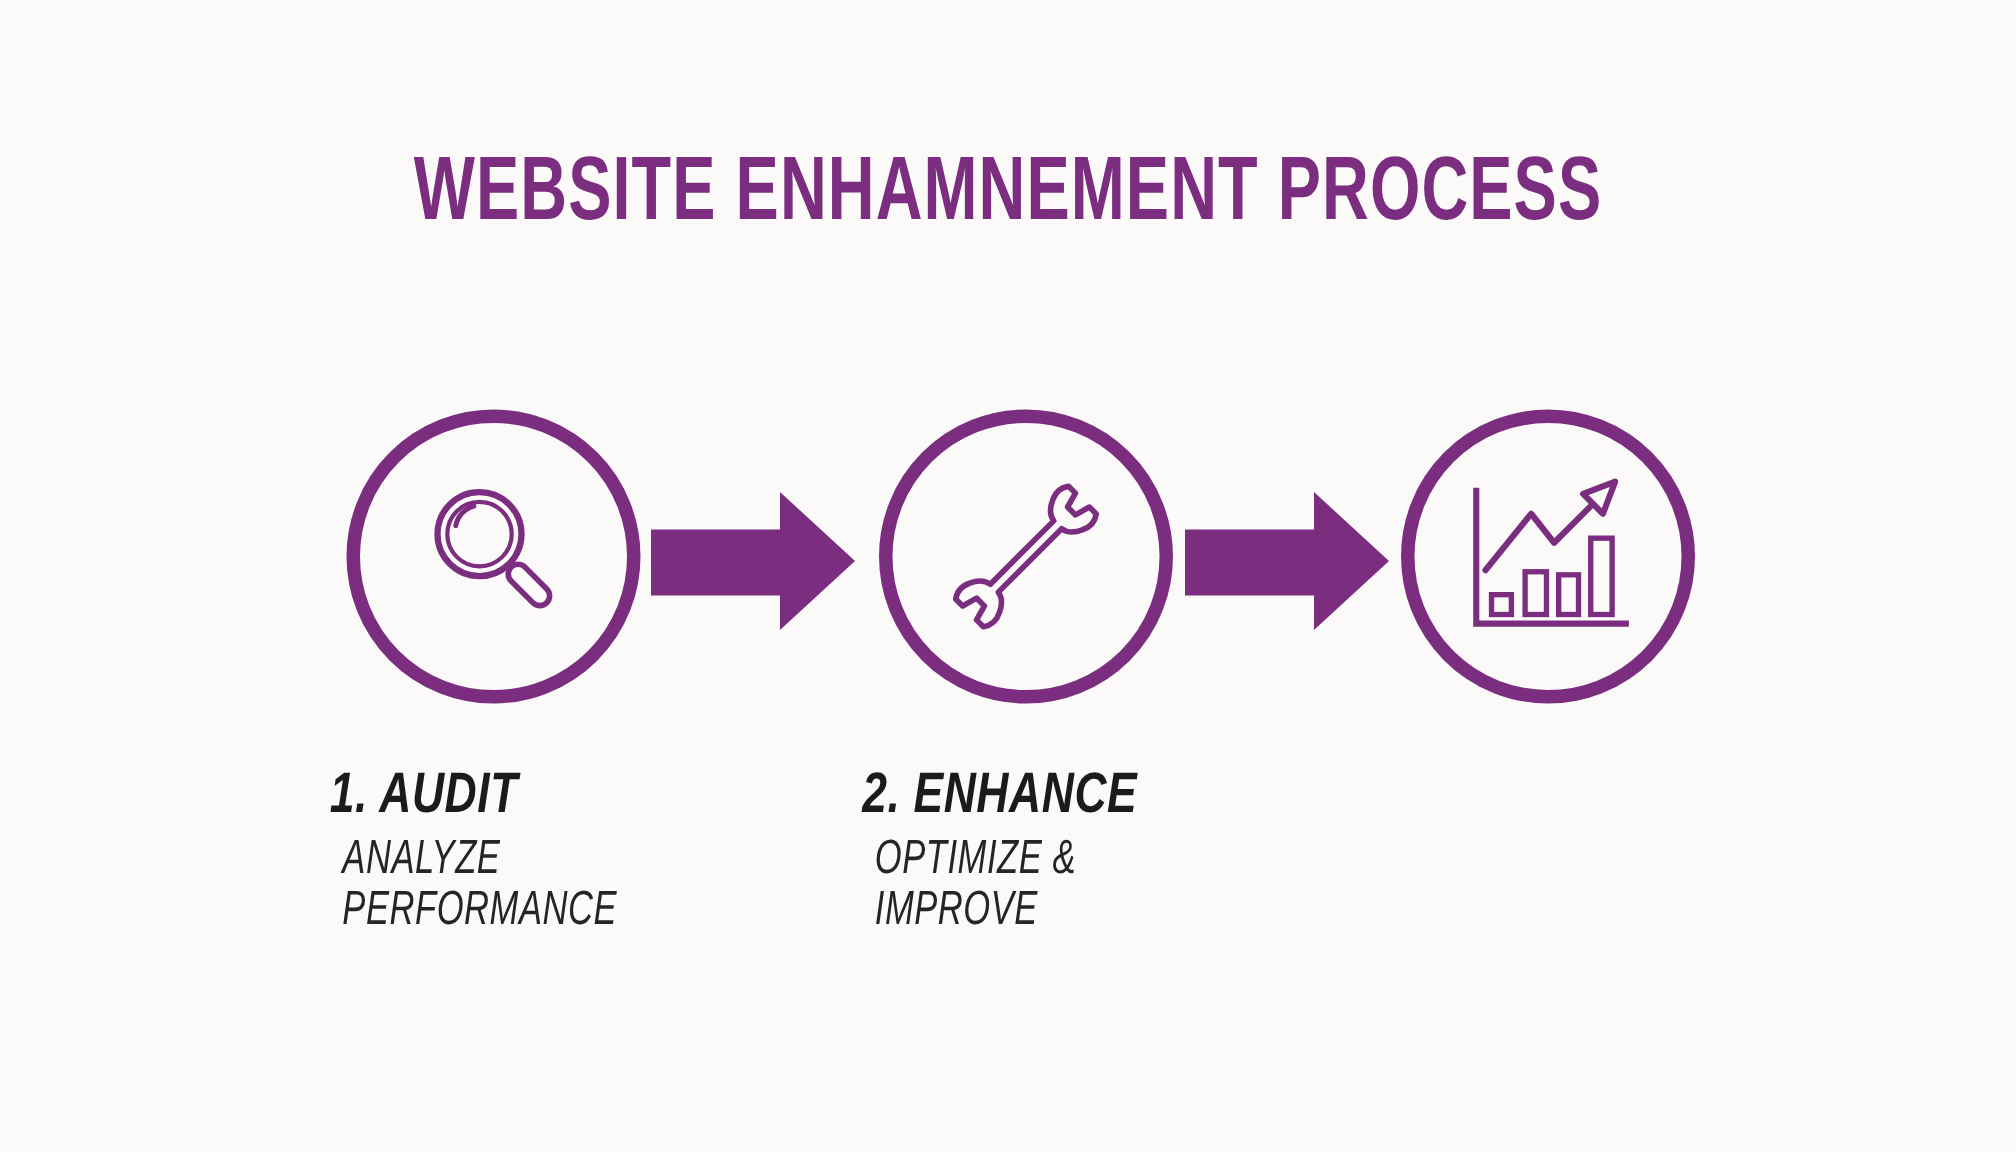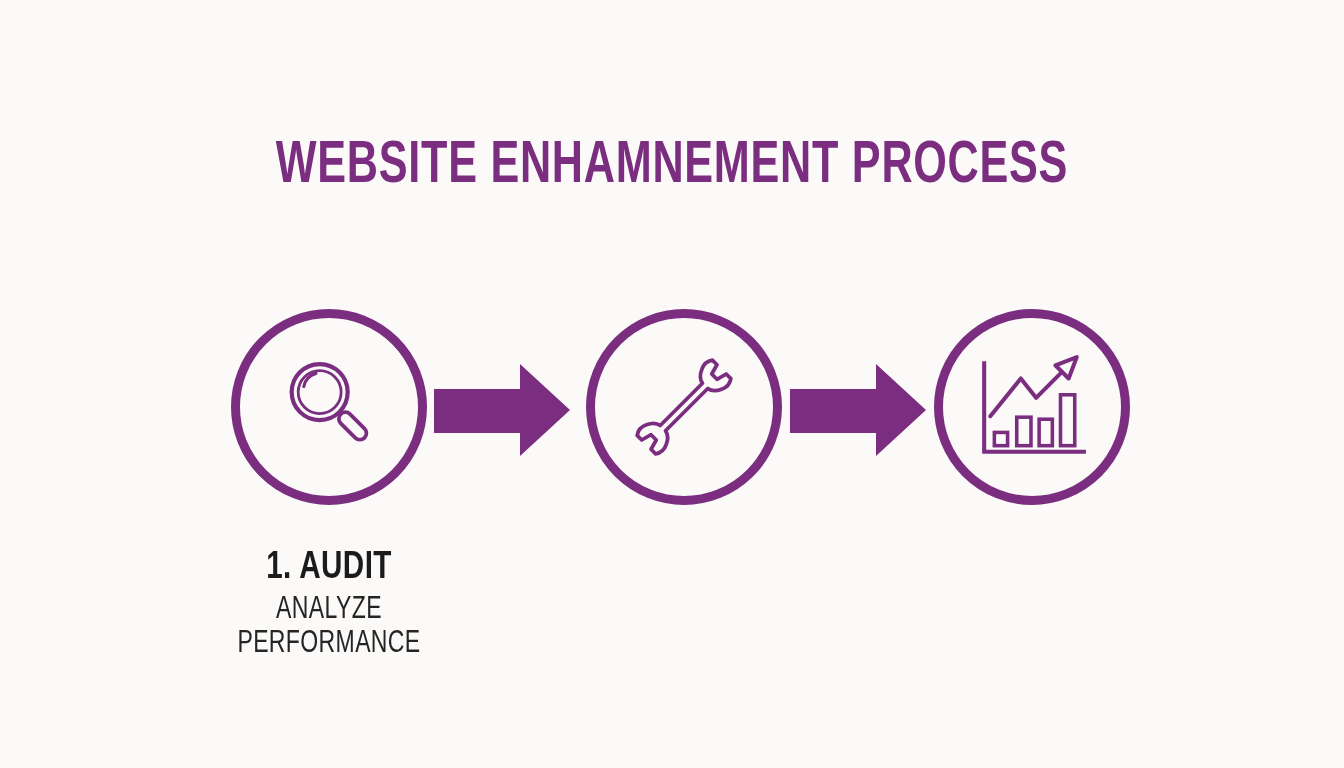--- a/index.html
+++ b/index.html
@@ -8,21 +8,21 @@
     --subtitle-text:#252525;
     --background:#fbfaf9;
   }
   html,body{margin:0;padding:0;}
   body{
     width:1344px;height:768px;
     background:var(--background);
     font-family:"Liberation Sans",sans-serif;
     overflow:hidden;position:relative;
   }
-  .canvas{position:absolute;inset:0;margin-top:36px;}
+  .canvas{position:absolute;inset:0;}
   .title{
     position:absolute;top:96px;left:0;width:1344px;
     margin:0;text-align:center;
     font-size:60px;font-weight:bold;line-height:1;
     letter-spacing:1px;color:var(--accent-purple);
     transform:scaleX(0.72);
     white-space:nowrap;
   }
   .circle{
     position:absolute;width:178px;height:178px;
@@ -30,21 +30,21 @@
     border-radius:50%;
     display:flex;align-items:center;justify-content:center;
     background:transparent;
   }
   .c1{left:231px;top:273px;}
   .c2{left:586px;top:273px;}
   .c3{left:934px;top:273px;}
   .arrow{position:absolute;width:136px;height:94px;}
   .a1{left:434px;top:327px;}
   .a2{left:790px;top:327px;}
-  .step-label{position:absolute;top:508px;width:280px;text-align:center;}
+  .step-label{position:absolute;top:508px;width:280px;font-style:italic;}
   .l1{left:189px;}
   .l2{left:544px;}
   .l3{left:892px;}
   .step-heading{
     font-size:38px;font-weight:bold;line-height:1.15;
     letter-spacing:0.5px;color:var(--heading-text);
     transform:scaleX(0.78);white-space:nowrap;
   }
   .step-subtitle{
     margin-top:2px;
@@ -94,15 +94,19 @@
       <polyline points="16,62 46,25 61,44 86,19" stroke="var(--accent-purple)" stroke-width="4" stroke-linejoin="round" stroke-linecap="round"></polyline>
       <polygon points="101,4 93,25 80,12" stroke="var(--accent-purple)" stroke-width="4" stroke-linejoin="round"></polygon>
     </svg>
   </div>
 
   <div class="step-label l1">
     <div class="step-heading">1. AUDIT</div>
     <div class="step-subtitle">ANALYZE PERFORMANCE</div>
   </div>
 
+  <div class="step-label l2">
+    <div class="step-heading">2. ENHANCE</div>
+    <div class="step-subtitle">OPTIMIZE &amp; IMPROVE</div>
+  </div>
 
 
 </div>
 
 </body></html>

